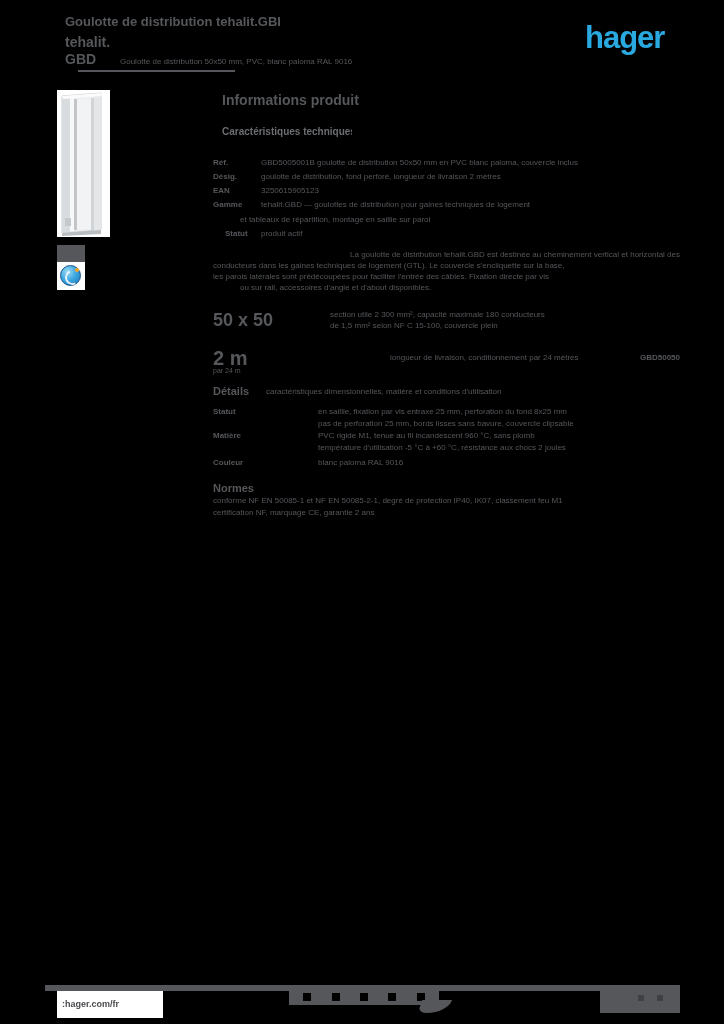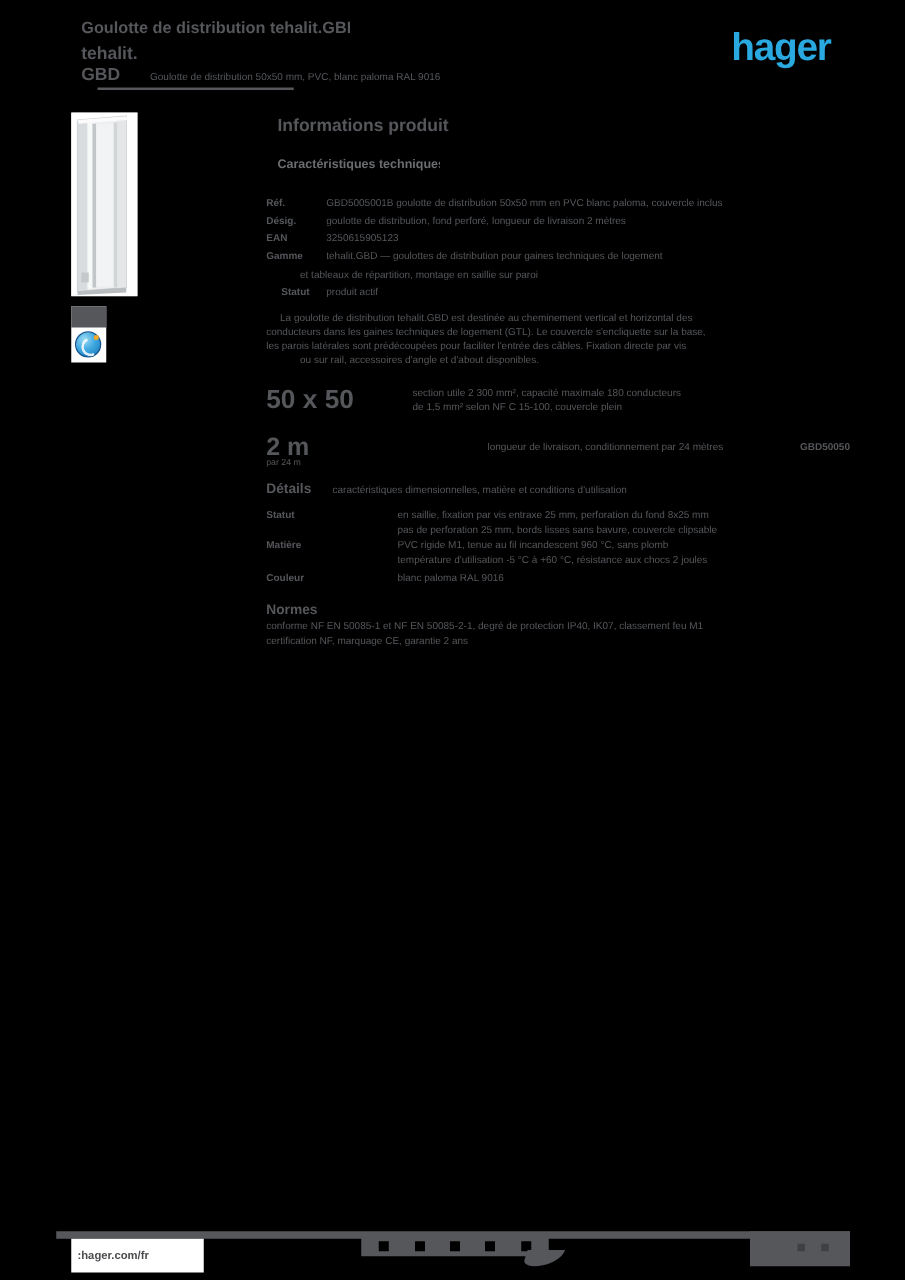--- a/index.html
+++ b/index.html
@@ -19,21 +19,21 @@
   .bar{
     position:absolute;overflow:hidden;white-space:nowrap;
     color:var(--ink);font-size:8px;line-height:10px;
   }
   .bold{font-weight:bold;}
   .h1{font-size:13px;line-height:20px;font-weight:bold;}
   .ref{font-size:14px;line-height:16px;font-weight:bold;}
   .h2{font-size:14px;line-height:17px;font-weight:bold;}
   .h3{font-size:11px;line-height:13px;font-weight:bold;}
   .sub{font-size:10px;line-height:13px;font-weight:bold;color:var(--ink-light);}
-  .big{font-size:21px;line-height:30px;font-weight:bold;}
+  .big{font-size:18px;line-height:30px;font-weight:bold;}
   .big2{font-size:20px;line-height:26px;font-weight:bold;}
   .rule{position:absolute;background:var(--ink);}
   .row-label{position:absolute;overflow:hidden;white-space:nowrap;font-weight:bold;font-size:8px;line-height:10px;color:var(--ink);}
   .logo{
     position:absolute;left:585px;top:20px;width:102px;height:40px;
     color:var(--blue);font-size:31px;font-weight:bold;letter-spacing:-1px;
     font-family:"Liberation Sans", sans-serif;
   }
   .photo-frame{position:absolute;left:57px;top:90px;width:53px;height:147px;background:var(--paper);}
   .tile{position:absolute;left:57px;top:245px;width:28px;height:45px;background:var(--paper);}
@@ -119,21 +119,21 @@
   <div class="row-label" style="left:213px;top:200px;width:46px;">Gamme</div>
   <div class="bar" style="left:261px;top:200px;width:364px;">tehalit.GBD — goulottes de distribution pour gaines techniques de logement</div>
 
   <div class="bar" style="left:240px;top:215px;width:350px;">et tableaux de répartition, montage en saillie sur paroi</div>
 
   <div class="row-label" style="left:213px;top:229px;width:46px;margin-left:12px;">Statut</div>
   <div class="bar" style="left:261px;top:229px;width:97px;">produit actif</div>
 </div>
 
 <div>
-  <div class="bar" style="left:224px;top:250px;width:467px;">La goulotte de distribution tehalit.GBD est destinée au cheminement vertical et horizontal des</div>
+  <div class="bar" style="left:213px;top:250px;width:467px;text-align:right;">La goulotte de distribution tehalit.GBD est destinée au cheminement vertical et horizontal des</div>
   <div class="bar" style="left:213px;top:261px;width:442px;">conducteurs dans les gaines techniques de logement (GTL). Le couvercle s'encliquette sur la base,</div>
   <div class="bar" style="left:213px;top:272px;width:457px;">les parois latérales sont prédécoupées pour faciliter l'entrée des câbles. Fixation directe par vis</div>
   <div class="bar" style="left:240px;top:283px;width:415px;">ou sur rail, accessoires d'angle et d'about disponibles.</div>
 </div>
 
 <div>
   <div class="bar big" style="left:213px;top:305px;width:114px;">50 x 50</div>
   <div class="bar" style="left:330px;top:310px;width:350px;">section utile 2 300 mm², capacité maximale 180 conducteurs</div>
   <div class="bar" style="left:330px;top:321px;width:350px;">de 1,5 mm² selon NF C 15-100, couvercle plein</div>
 </div>

